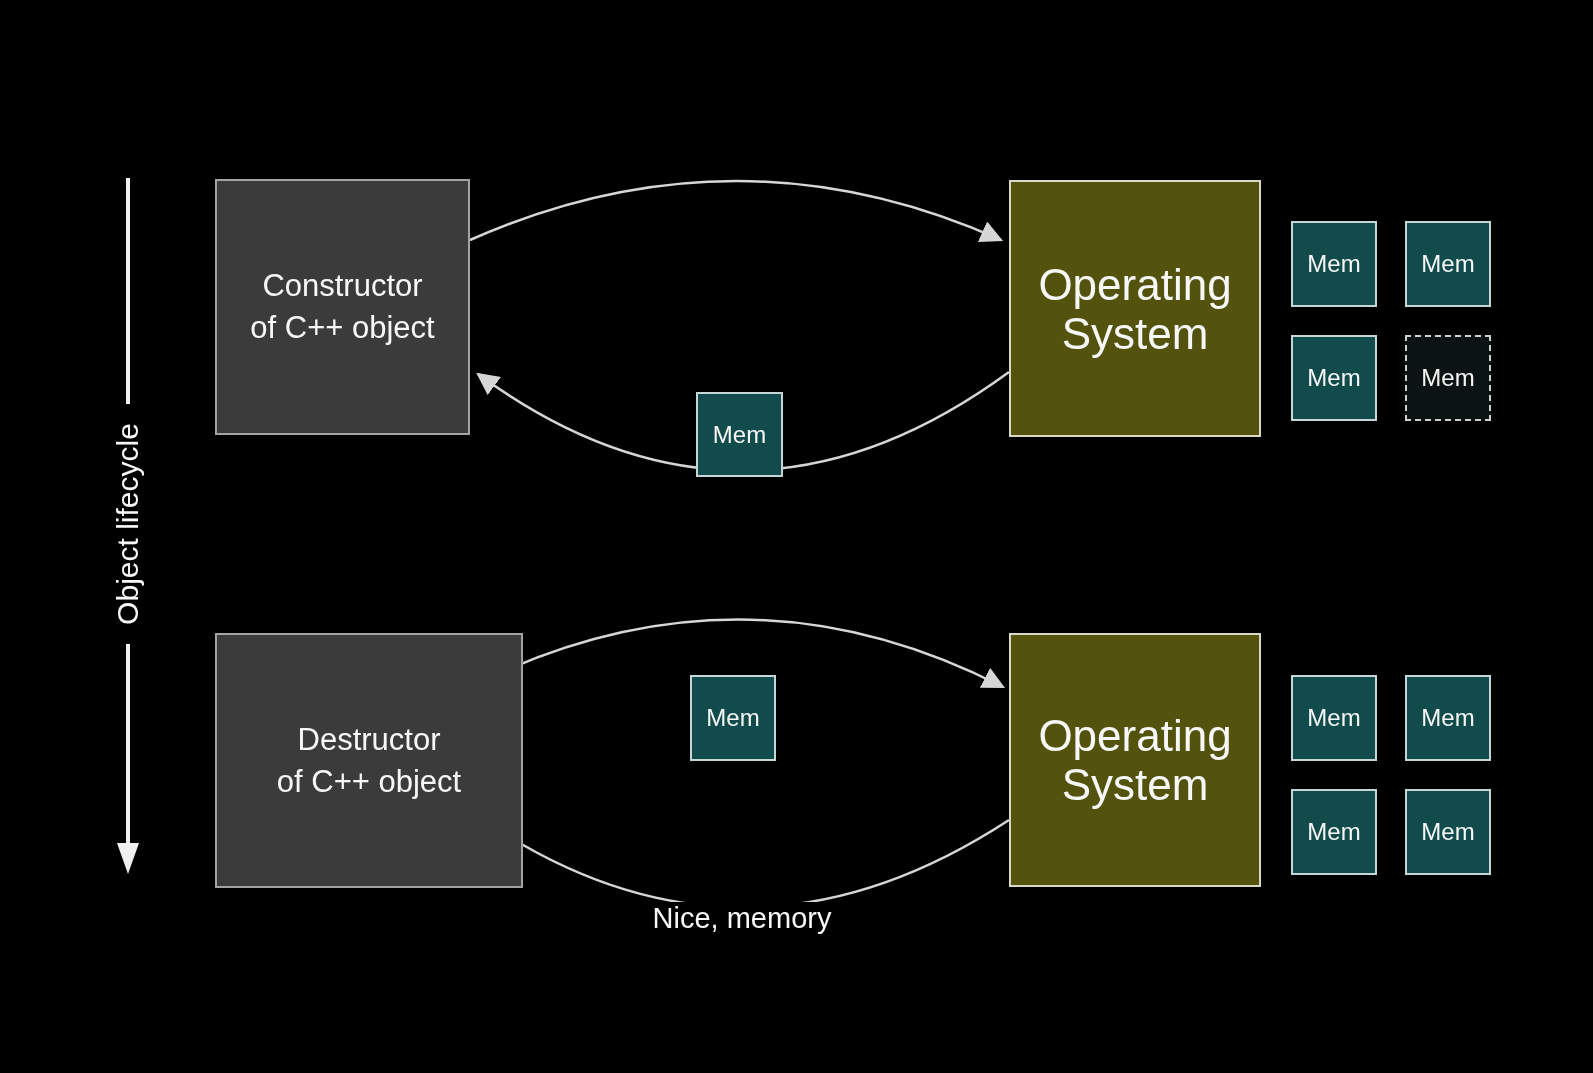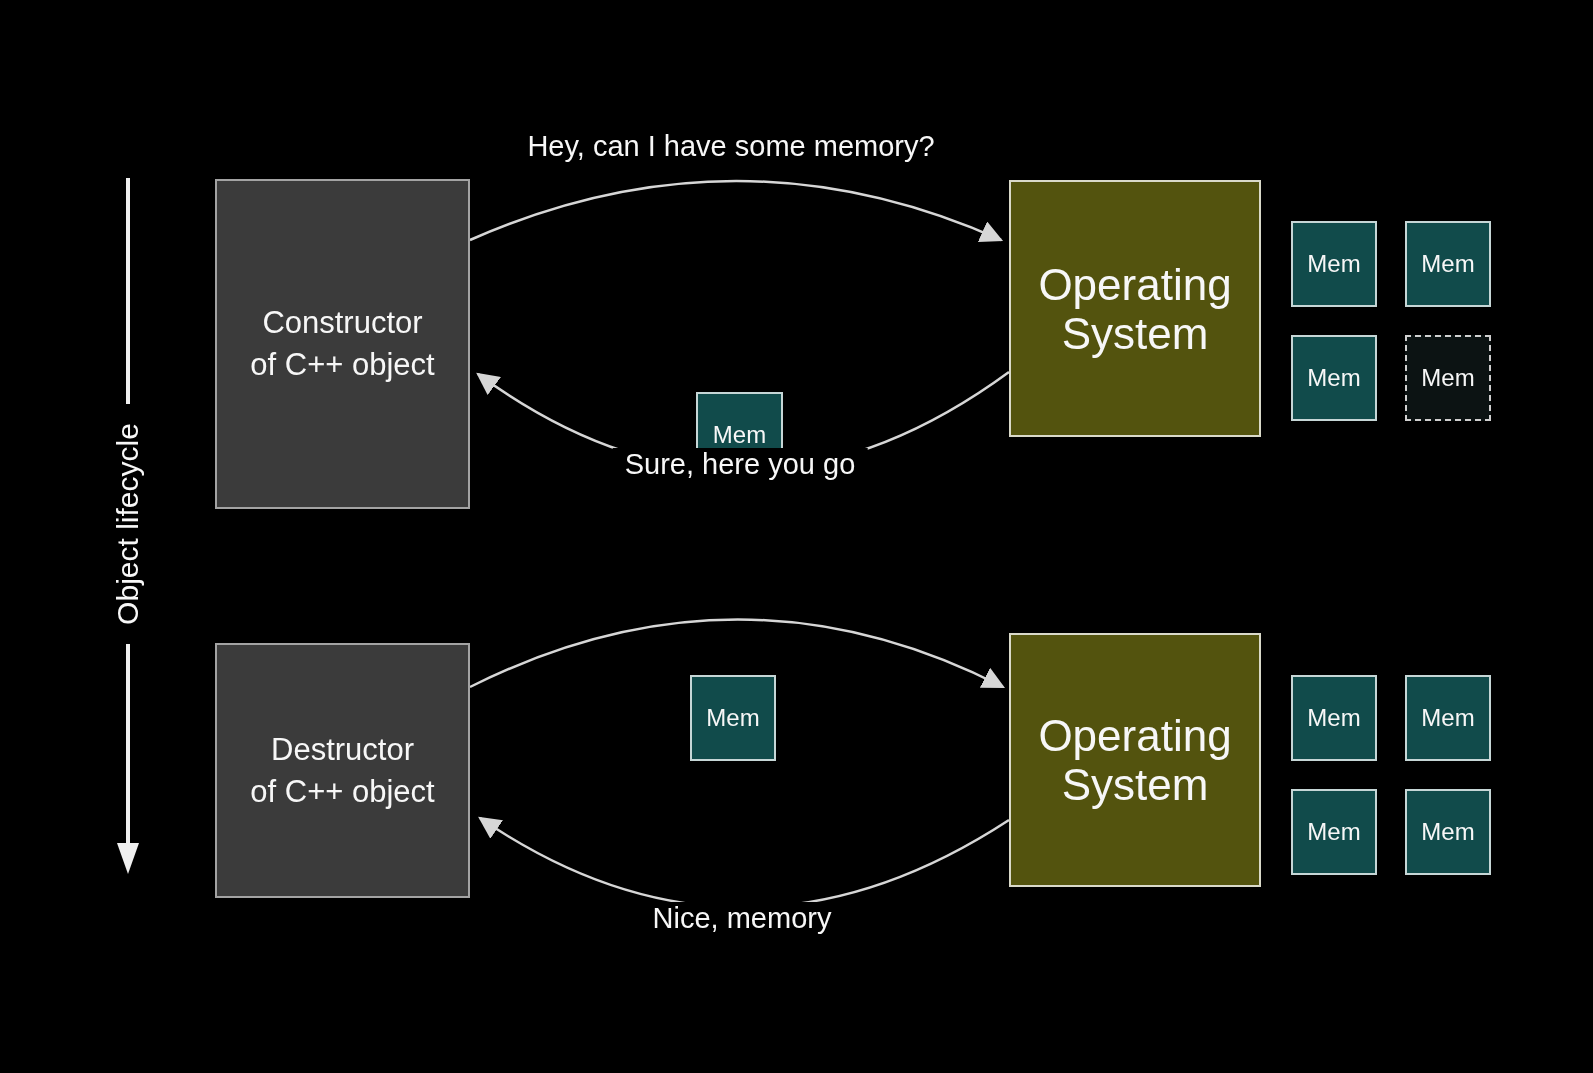--- a/index.html
+++ b/index.html
@@ -76,45 +76,43 @@
     <path d="M 470 687 Q 739 552 1003 687" fill="none" stroke="#d6d6d6" stroke-width="2.5" marker-end="url(#head)"></path>
 
     <path d="M 1009 820 Q 740 996 480 818" fill="none" stroke="#d6d6d6" stroke-width="2.5" marker-end="url(#head)"></path>
 
     <line x1="128" y1="178" x2="128" y2="845" stroke="#f0f0f0" stroke-width="4"></line>
     <polygon points="117,843 139,843 128,874" fill="#f0f0f0"></polygon>
   </svg>
 
   <div class="lifecycle-label">Object lifecycle</div>
 
-  <div class="big-box gray-box" style="left:215px;top:179px;width:255px;height:330px;">
+  <div class="big-box gray-box" style="left:215px;top:179px;width:255px;height:256px;">
     <div class="box-label">
       <div>Constructor</div>
       <div>of C++ object</div>
     </div>
   </div>
 
   <div class="big-box olive-box" style="left:1009px;top:180px;width:252px;height:257px;">
     <div class="box-label">
       <div>Operating</div>
       <div>System</div>
     </div>
   </div>
 
   <div class="mem-box" style="left:696px;top:350px;width:87px;height:85px;">Mem</div>
 
-  <div class="speech" style="left:731px;top:130px;">Hey, can I have some memory?</div>
-  <div class="speech cutline" style="left:740px;top:448px;">Sure, here you go</div>
 
   <div class="mem-box" style="left:1291px;top:179px;">Mem</div>
   <div class="mem-box" style="left:1405px;top:179px;">Mem</div>
   <div class="mem-box" style="left:1291px;top:293px;">Mem</div>
   <div class="mem-box dashed" style="left:1405px;top:293px;">Mem</div>
 
-  <div class="big-box gray-box" style="left:215px;top:633px;width:255px;height:255px;margin-top:10px;">
+  <div class="big-box gray-box" style="left:215px;top:633px;width:308px;height:255px;">
     <div class="box-label">
       <div>Destructor</div>
       <div>of C++ object</div>
     </div>
   </div>
 
   <div class="big-box olive-box" style="left:1009px;top:633px;width:252px;height:254px;">
     <div class="box-label">
       <div>Operating</div>
       <div>System</div>

